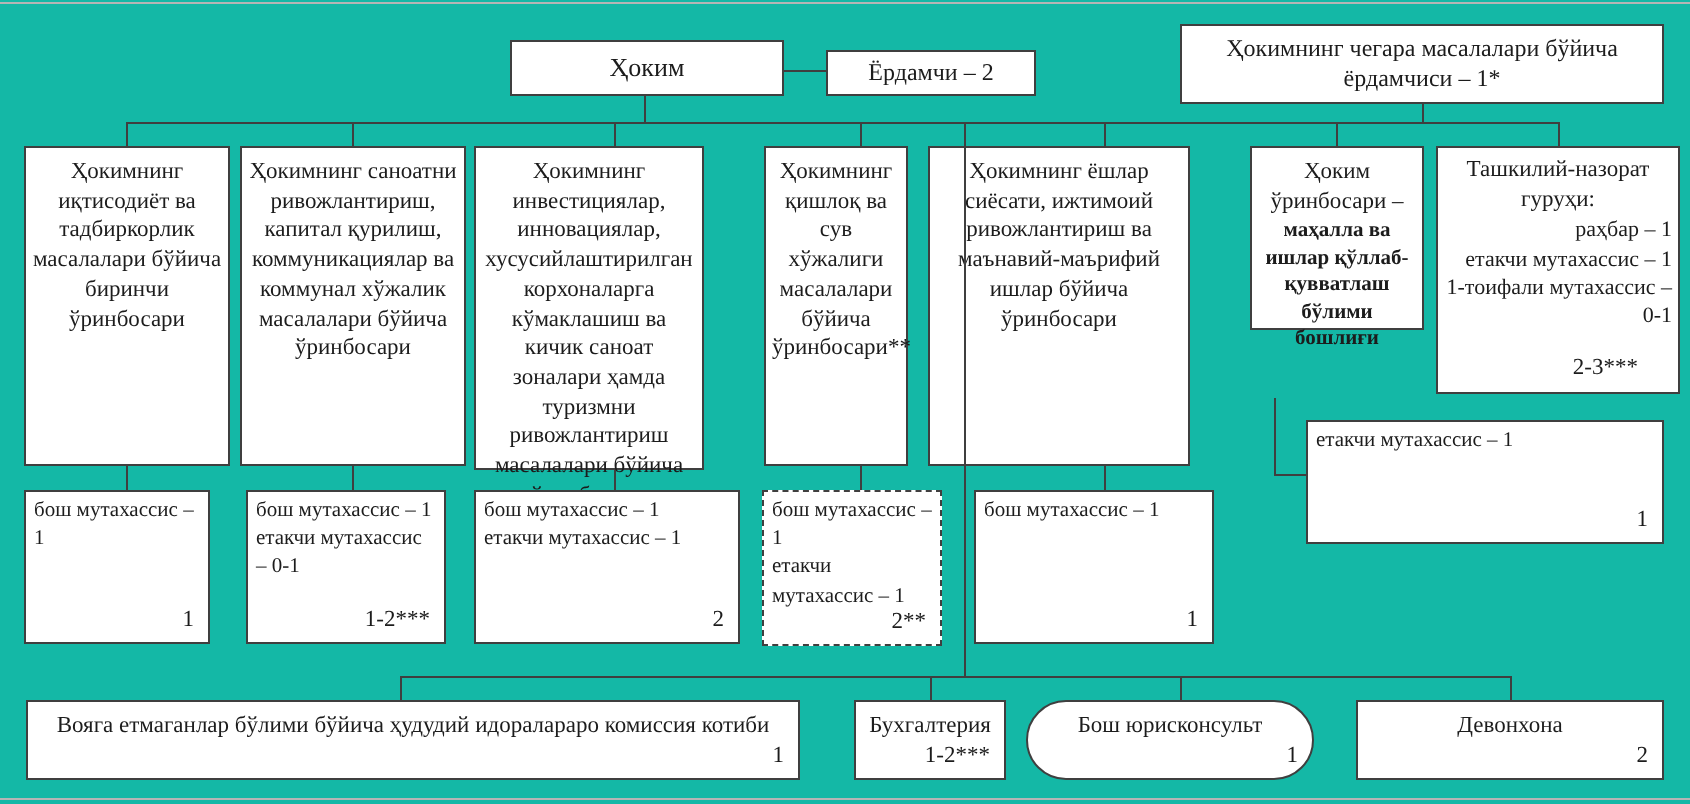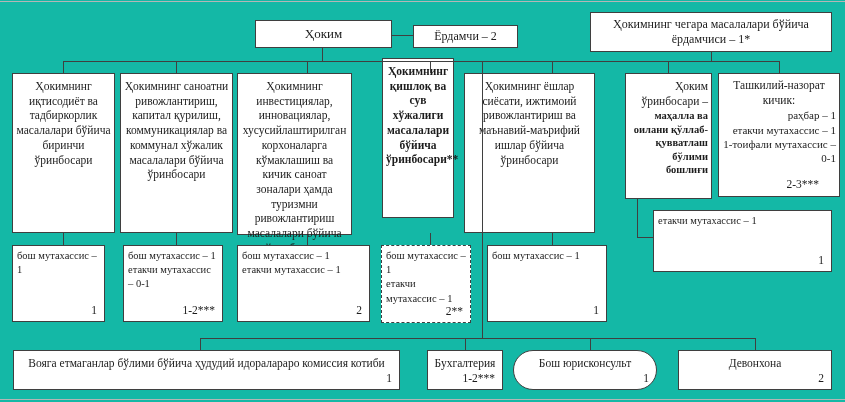--- a/index.html
+++ b/index.html
@@ -45,32 +45,32 @@
 
   <div class="box dep" style="left:120px;top:73px;width:113px;height:160px;">
     <span>Ҳокимнинг саноатни ривожлантириш, капитал қурилиш, коммуникациялар ва коммунал хўжалик масалалари бўйича ўринбосари</span>
   </div>
   <div class="box dep" style="left:12px;top:73px;width:103px;height:160px;">
     <span>Ҳокимнинг иқтисодиёт ва тадбиркорлик масалалари бўйича биринчи ўринбосари</span>
   </div>
   <div class="box dep" style="left:237px;top:73px;width:115px;height:162px;">
     <span>Ҳокимнинг инвестициялар, инновациялар, хусусийлаштирилган корхоналарга кўмаклашиш ва кичик саноат зоналари ҳамда туризмни ривожлантириш масалалари бўйича ўринбосари</span>
   </div>
-  <div class="box dep" style="left:382px;top:58px;width:72px;height:160px;font-weight:bold;">
+  <div class="box dep" style="left:382px;top:73px;width:72px;height:160px;">
     <span>Ҳокимнинг қишлоқ ва сув хўжалиги масалалари бўйича ўринбосари**</span>
   </div>
   <div class="box dep" style="left:464px;top:73px;width:131px;height:160px;">
     <span>Ҳокимнинг ёшлар сиёсати, ижтимоий ривожлантириш ва маънавий-маърифий ишлар бўйича ўринбосари</span>
   </div>
-  <div class="box dep" style="left:625px;top:73px;width:87px;height:126px;text-align:right;">
+  <div class="box dep" style="left:625px;top:73px;width:87px;height:92px;">
     <span>Ҳоким ўринбосари –</span>
-    <span class="dep-sub">маҳалла ва оилани қўллаб-қувватлаш бўлими бошлиғи</span>
+    <span class="dep-sub">маҳалла ва ишлар қўллаб-қувватлаш бўлими бошлиғи</span>
   </div>
   <div class="box" style="left:718px;top:73px;width:122px;height:124px;">
-    <div class="grp-title">Ташкилий-назорат кичик:</div>
+    <div class="grp-title">Ташкилий-назорат гуруҳи:</div>
     <div class="grp-lines pre">раҳбар – 1
 етакчи мутахассис – 1
 1-тоифали мутахассис – 0-1</div>
     <div class="grp-total">2-3***</div>
   </div>
 
   <div class="box" style="left:12px;top:245px;width:93px;height:77px;">
     <div class="staff pre">бош мутахассис – 1</div>
     <div class="count">1</div>
   </div>

